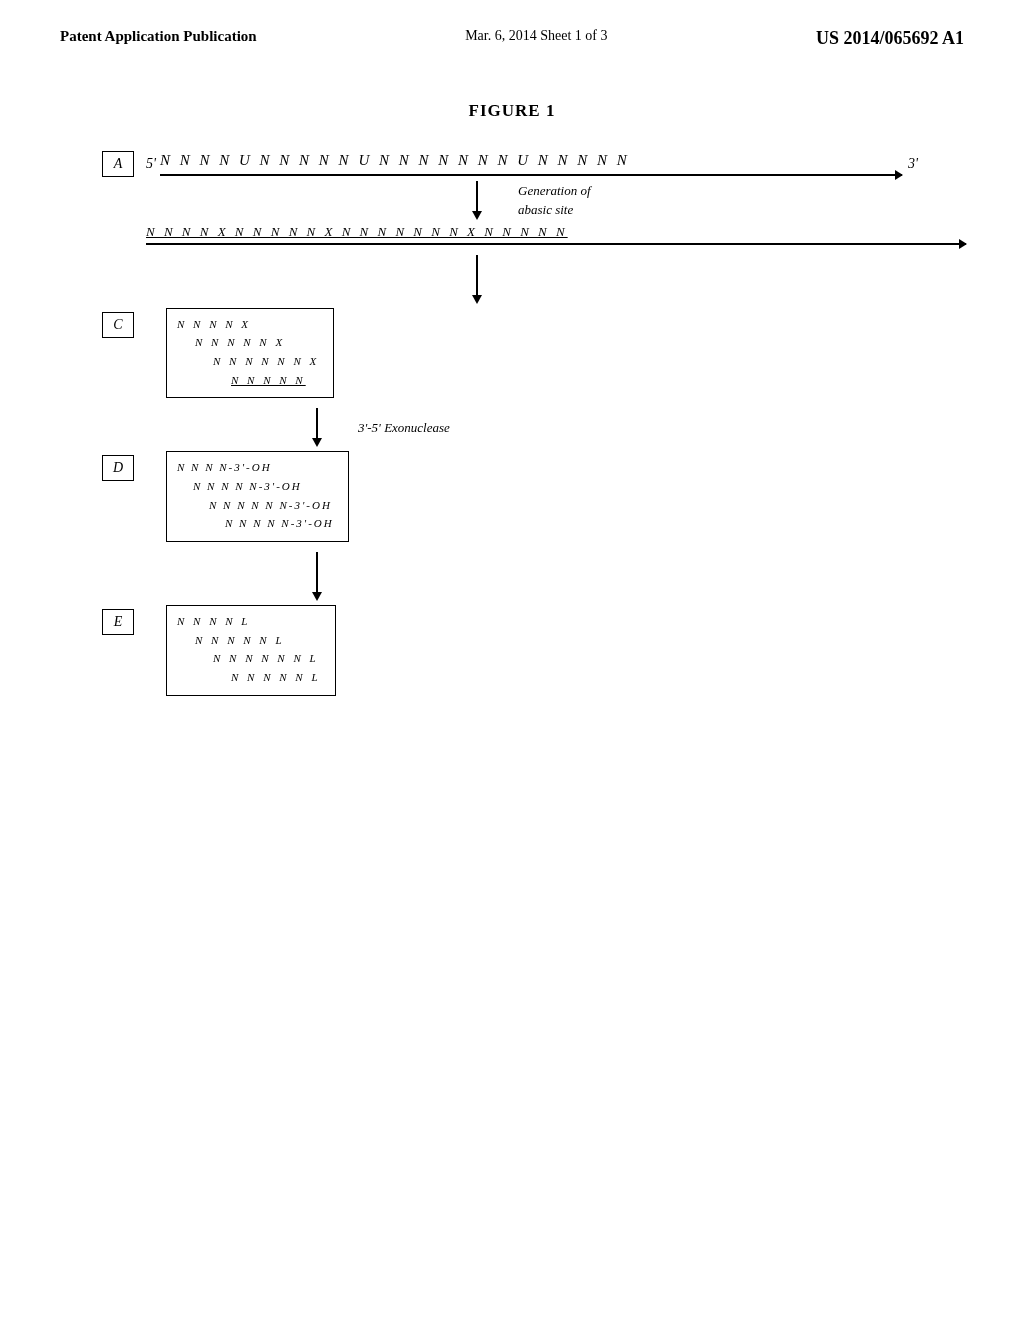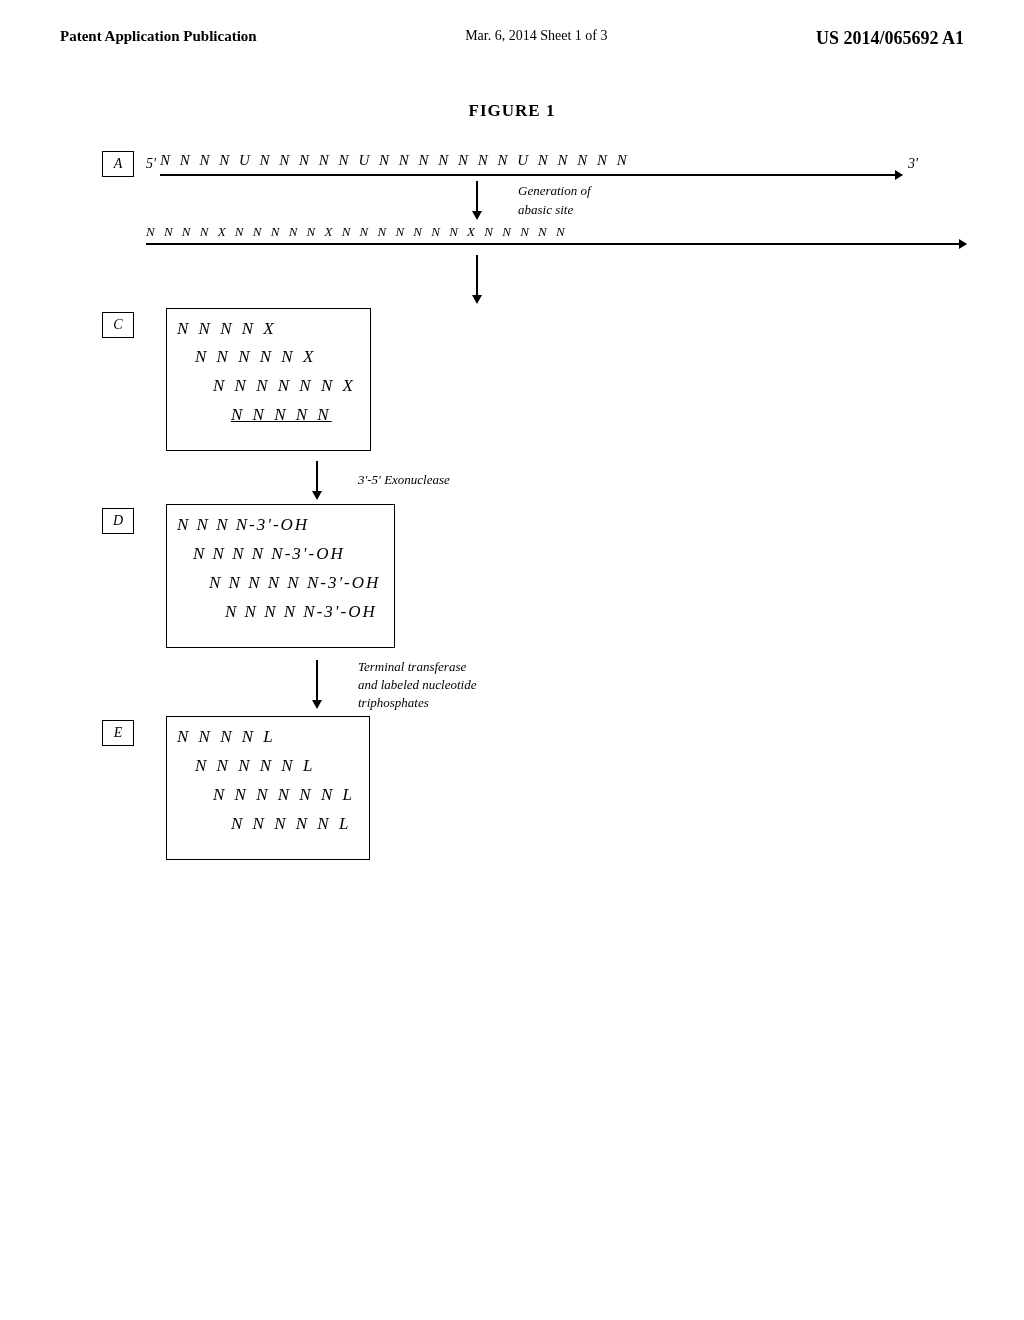--- a/index.html
+++ b/index.html
@@ -144,23 +144,23 @@
       font-style: italic;
       font-size: 13px;
       margin-left: 10px;
       line-height: 1.4;
       font-family: 'Times New Roman', Times, serif;
     }
 
     
     .fragment-box {
       border: 1.5px solid #000;
-      padding: 6px 14px 20px 10px;
-      font-style: italic;
-      font-size: 17px;
+      padding: 6px 14px 8px 10px;
+      font-style: italic;
+      font-size: 11px;
       letter-spacing: 3px;
       line-height: 1.7;
       font-family: 'Times New Roman', Times, serif;
       display: inline-block;
     }
 
     .row-with-box {
       display: flex;
       align-items: center;
       width: 100%;
@@ -204,21 +204,21 @@
         <div class="vert-line" style="height:30px;"></div>
         <div class="vert-arrow-head"></div>
       </div>
       <div class="annotation-text">
         <span>Generation of</span><br>
         <span>abasic site</span>
       </div>
     </div>
 
     <div class="row-with-box" style="margin-left:44px;">
-      <div style="flex:1;">
+      <div style="flex:1;text-decoration:underline;">
         <div style="font-style:italic;font-size:13px;letter-spacing:3px;font-family:'Times New Roman',Times,serif;padding-bottom:3px;">N N N N X N N N N N X N N N N N N N X N N N N N</div>
         <div style="height:1.5px;background:#000;position:relative;">
           <div style="position:absolute;right:-1px;top:-4px;border-left:8px solid #000;border-top:5px solid transparent;border-bottom:5px solid transparent;"></div>
         </div>
       </div>
     </div>
 
     <div class="vert-arrow-section" style="margin-left:360px;margin-top:6px;margin-bottom:4px;">
       <div class="vert-arrow-container">
         <div class="vert-line" style="height:40px;"></div>
@@ -258,25 +258,20 @@
           <span style="padding-left:48px;">N  N  N  N  N-3'-OH</span>
         </div>
       </div>
     </div>
 
     <div class="vert-arrow-section" style="margin-left:200px;margin-top:6px;margin-bottom:4px;">
       <div class="vert-arrow-container">
         <div class="vert-line" style="height:40px;"></div>
         <div class="vert-arrow-head"></div>
       </div>
-      <div class="annotation-text">
-        <span>Terminal transferase</span><br>
-        <span>and labeled nucleotide</span><br>
-        <span>triphosphates</span>
-      </div>
     </div>
 
     <div class="row-with-box" style="margin-left:0;align-items:flex-start;">
       <div class="label-box" style="margin-top:4px;">E</div>
       <div class="box-content">
         <div class="fragment-box">
           <span>N N N N L</span><br>
           <span style="padding-left:18px;">N N N N N L</span><br>
           <span style="padding-left:36px;">N N N N N N L</span><br>
           <span style="padding-left:54px;">N N N N N L</span>

